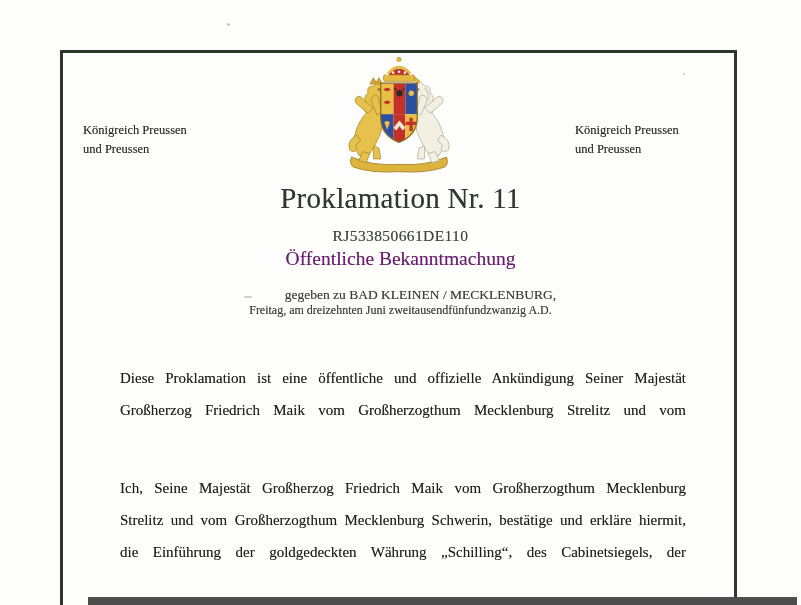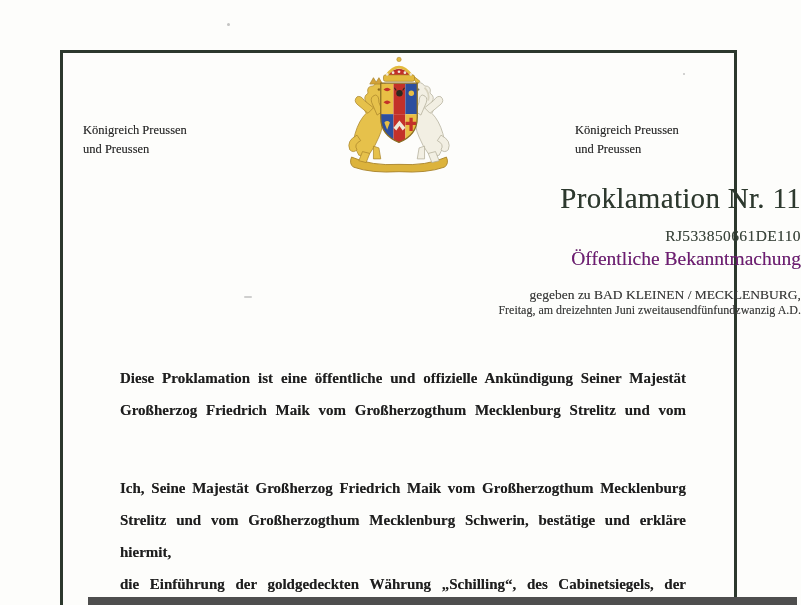--- a/index.html
+++ b/index.html
@@ -17,34 +17,34 @@
     background:transparent;
   }
   .corps{
     position:absolute;width:150px;text-align:left;
     font-size:12.5px;line-height:1.55;color:#2b2b2b;
     text-shadow:0 0 0.5px rgba(40,40,40,0.45);
   }
   .corps-left{left:83px;top:121px;}
   .corps-right{left:575px;top:121px;}
   .crest{position:absolute;left:326px;top:56px;width:146px;height:120px;}
-  .centerline{position:absolute;left:0;right:0;text-align:right;text-shadow:0 0 0.6px rgba(40,45,40,0.5);}
+  .centerline{position:absolute;left:0;right:0;text-align:center;text-shadow:0 0 0.6px rgba(40,45,40,0.5);}
   .title{top:182px;font-size:29px;color:#2d392e;letter-spacing:0.3px;}
   .reg{top:227px;font-size:15.5px;letter-spacing:0.4px;color:#3b463c;}
   .subtitle{top:248px;font-size:19.5px;color:#701a75;}
   .issued1{top:287px;font-size:13.5px;color:#3d3d3d;padding-left:40px;}
   .issued2{top:303px;font-size:12px;color:#3d3d3d;}
   .para{
     position:absolute;left:120px;width:566px;
     font-size:15px;line-height:32px;color:#1e1e1e;
     text-shadow:0 0 0.6px rgba(30,30,30,0.5);
   }
   .para1{top:362px;}
   .para2{top:472px;}
-  .pline{text-align:left;font-weight:bold;}
+  .pline{text-align:left;}
   .pline.j{text-align:justify;text-align-last:justify;}
   .bottom-band{
     position:absolute;left:88px;top:597px;width:709px;height:8px;
     background:#4e4e4e;
   }
   .speck{position:absolute;background:rgba(90,90,90,0.35);border-radius:50%;}
   .speck1{left:227px;top:23px;width:3px;height:3px;}
   .speck2{left:244px;top:296px;width:8px;height:2px;border-radius:1px;background:rgba(90,90,90,0.28);}
   .speck3{left:683px;top:73px;width:2px;height:2px;}
 </style>

